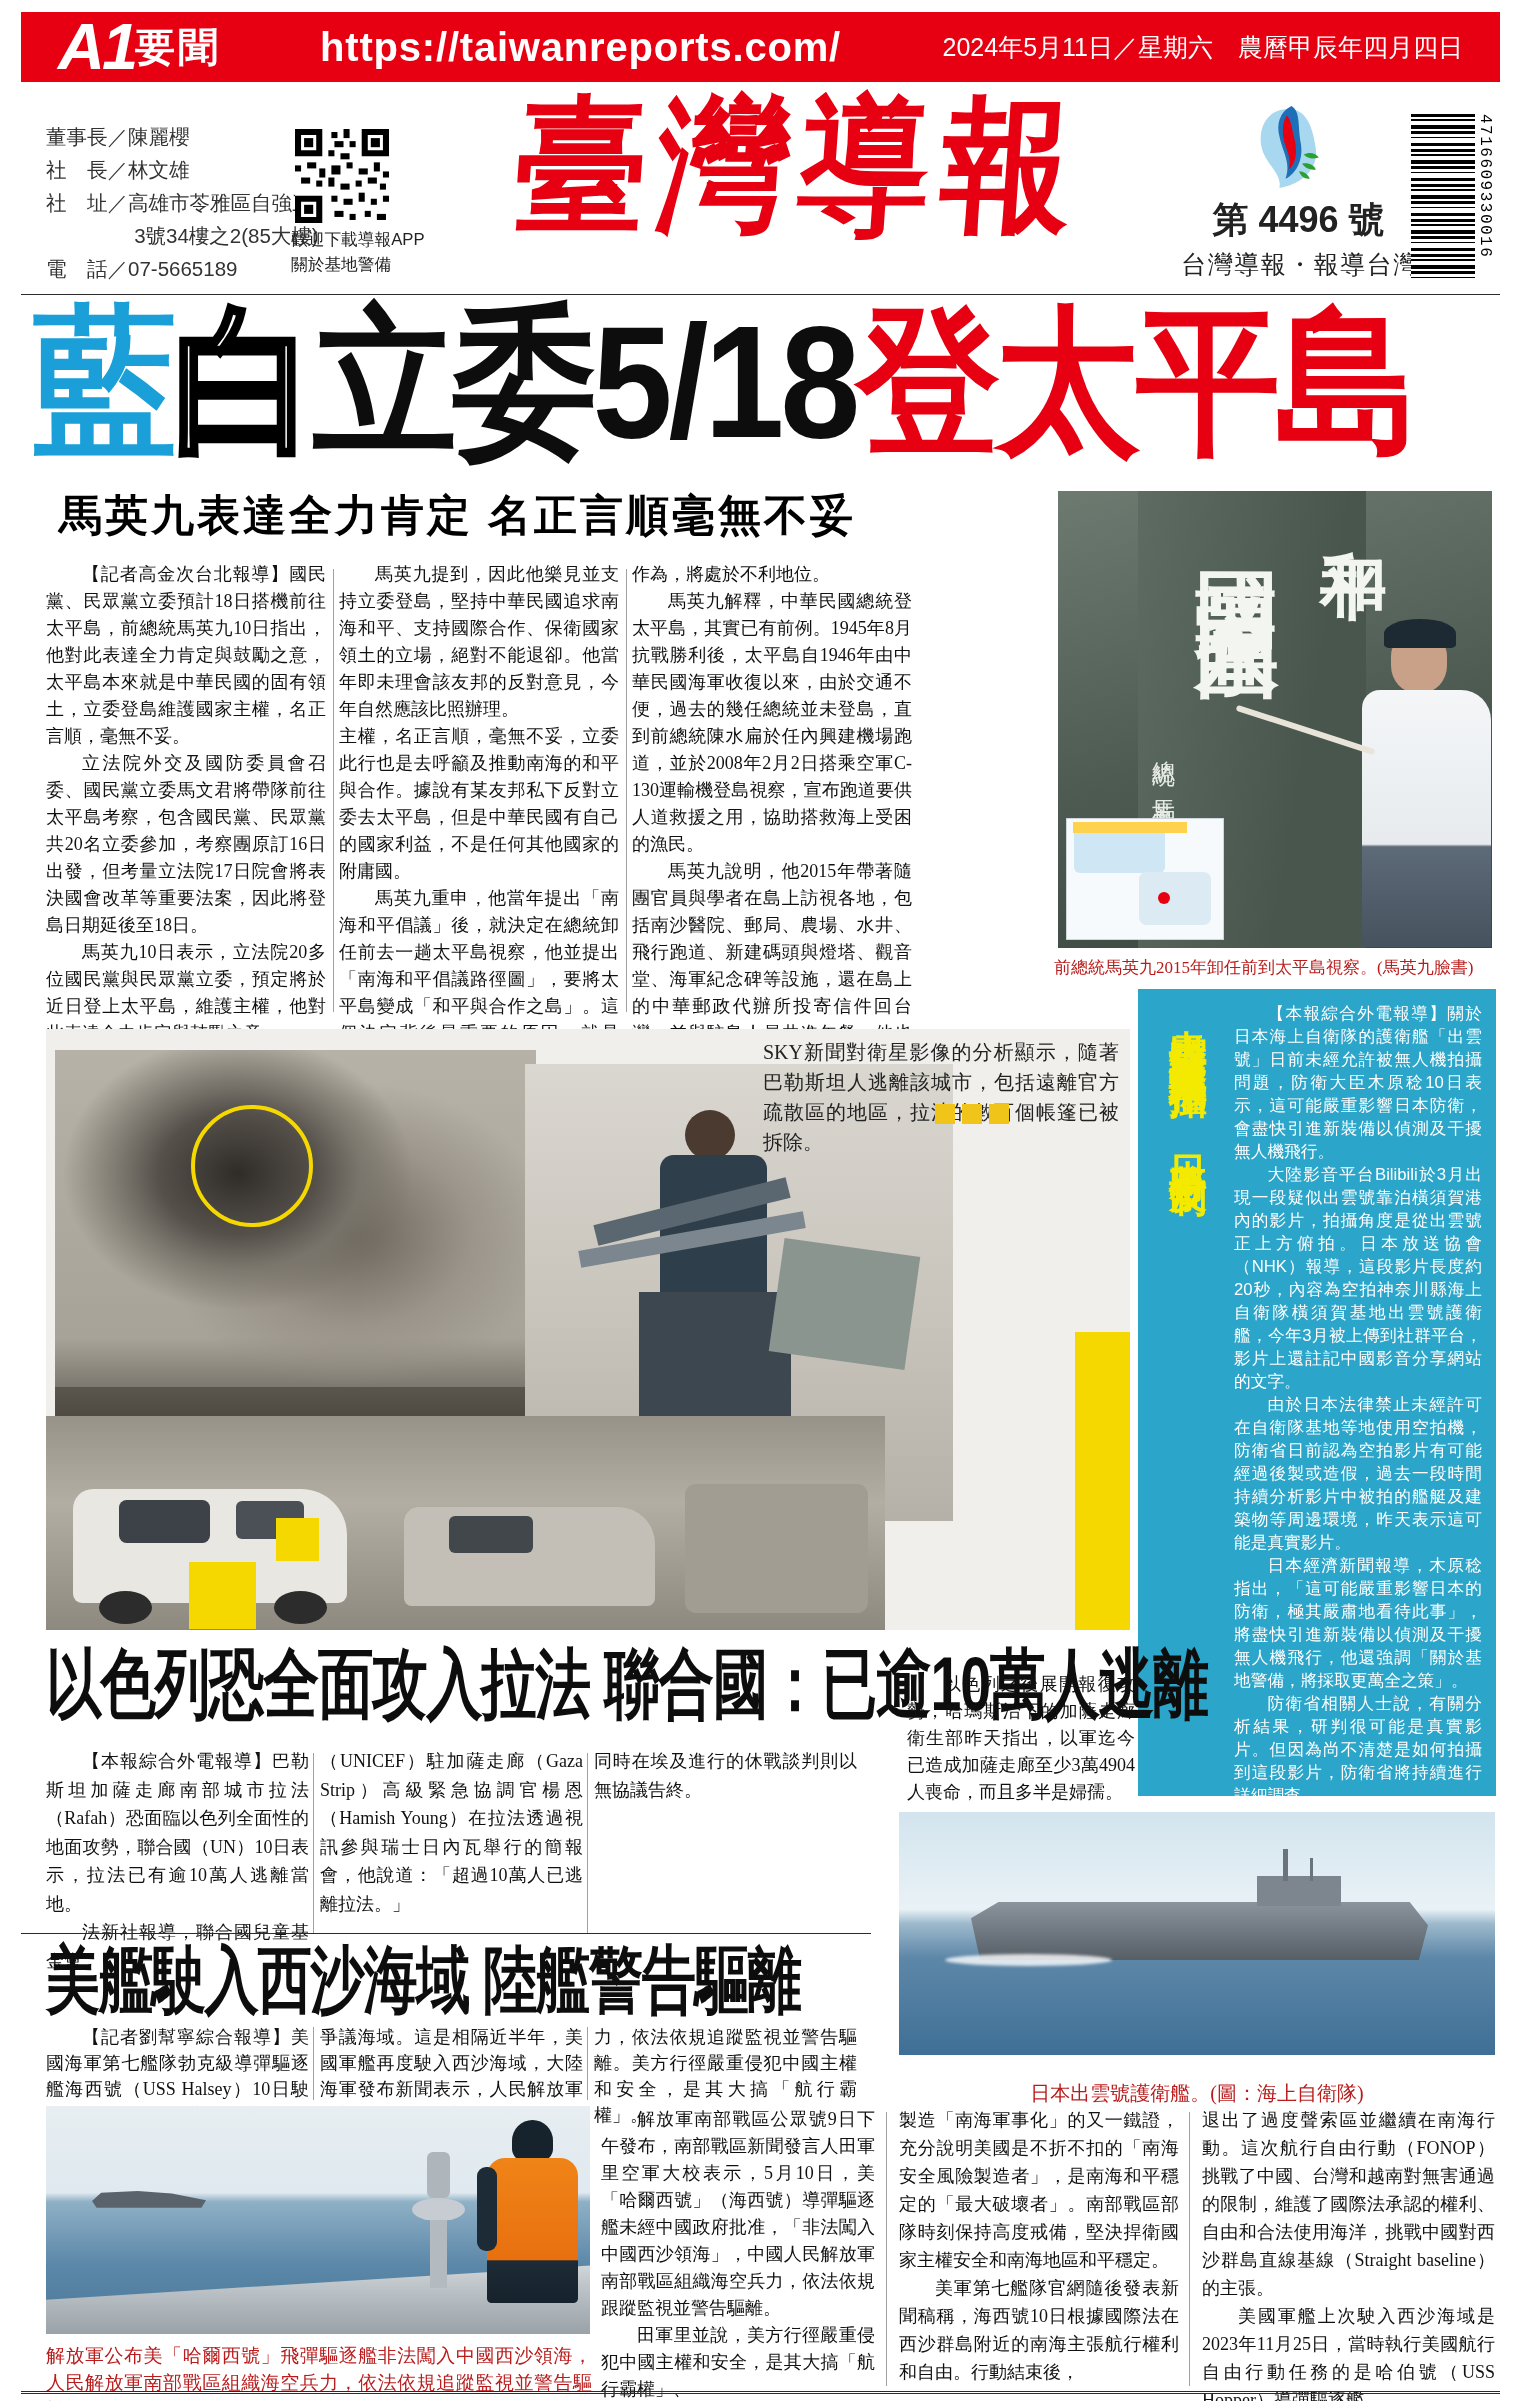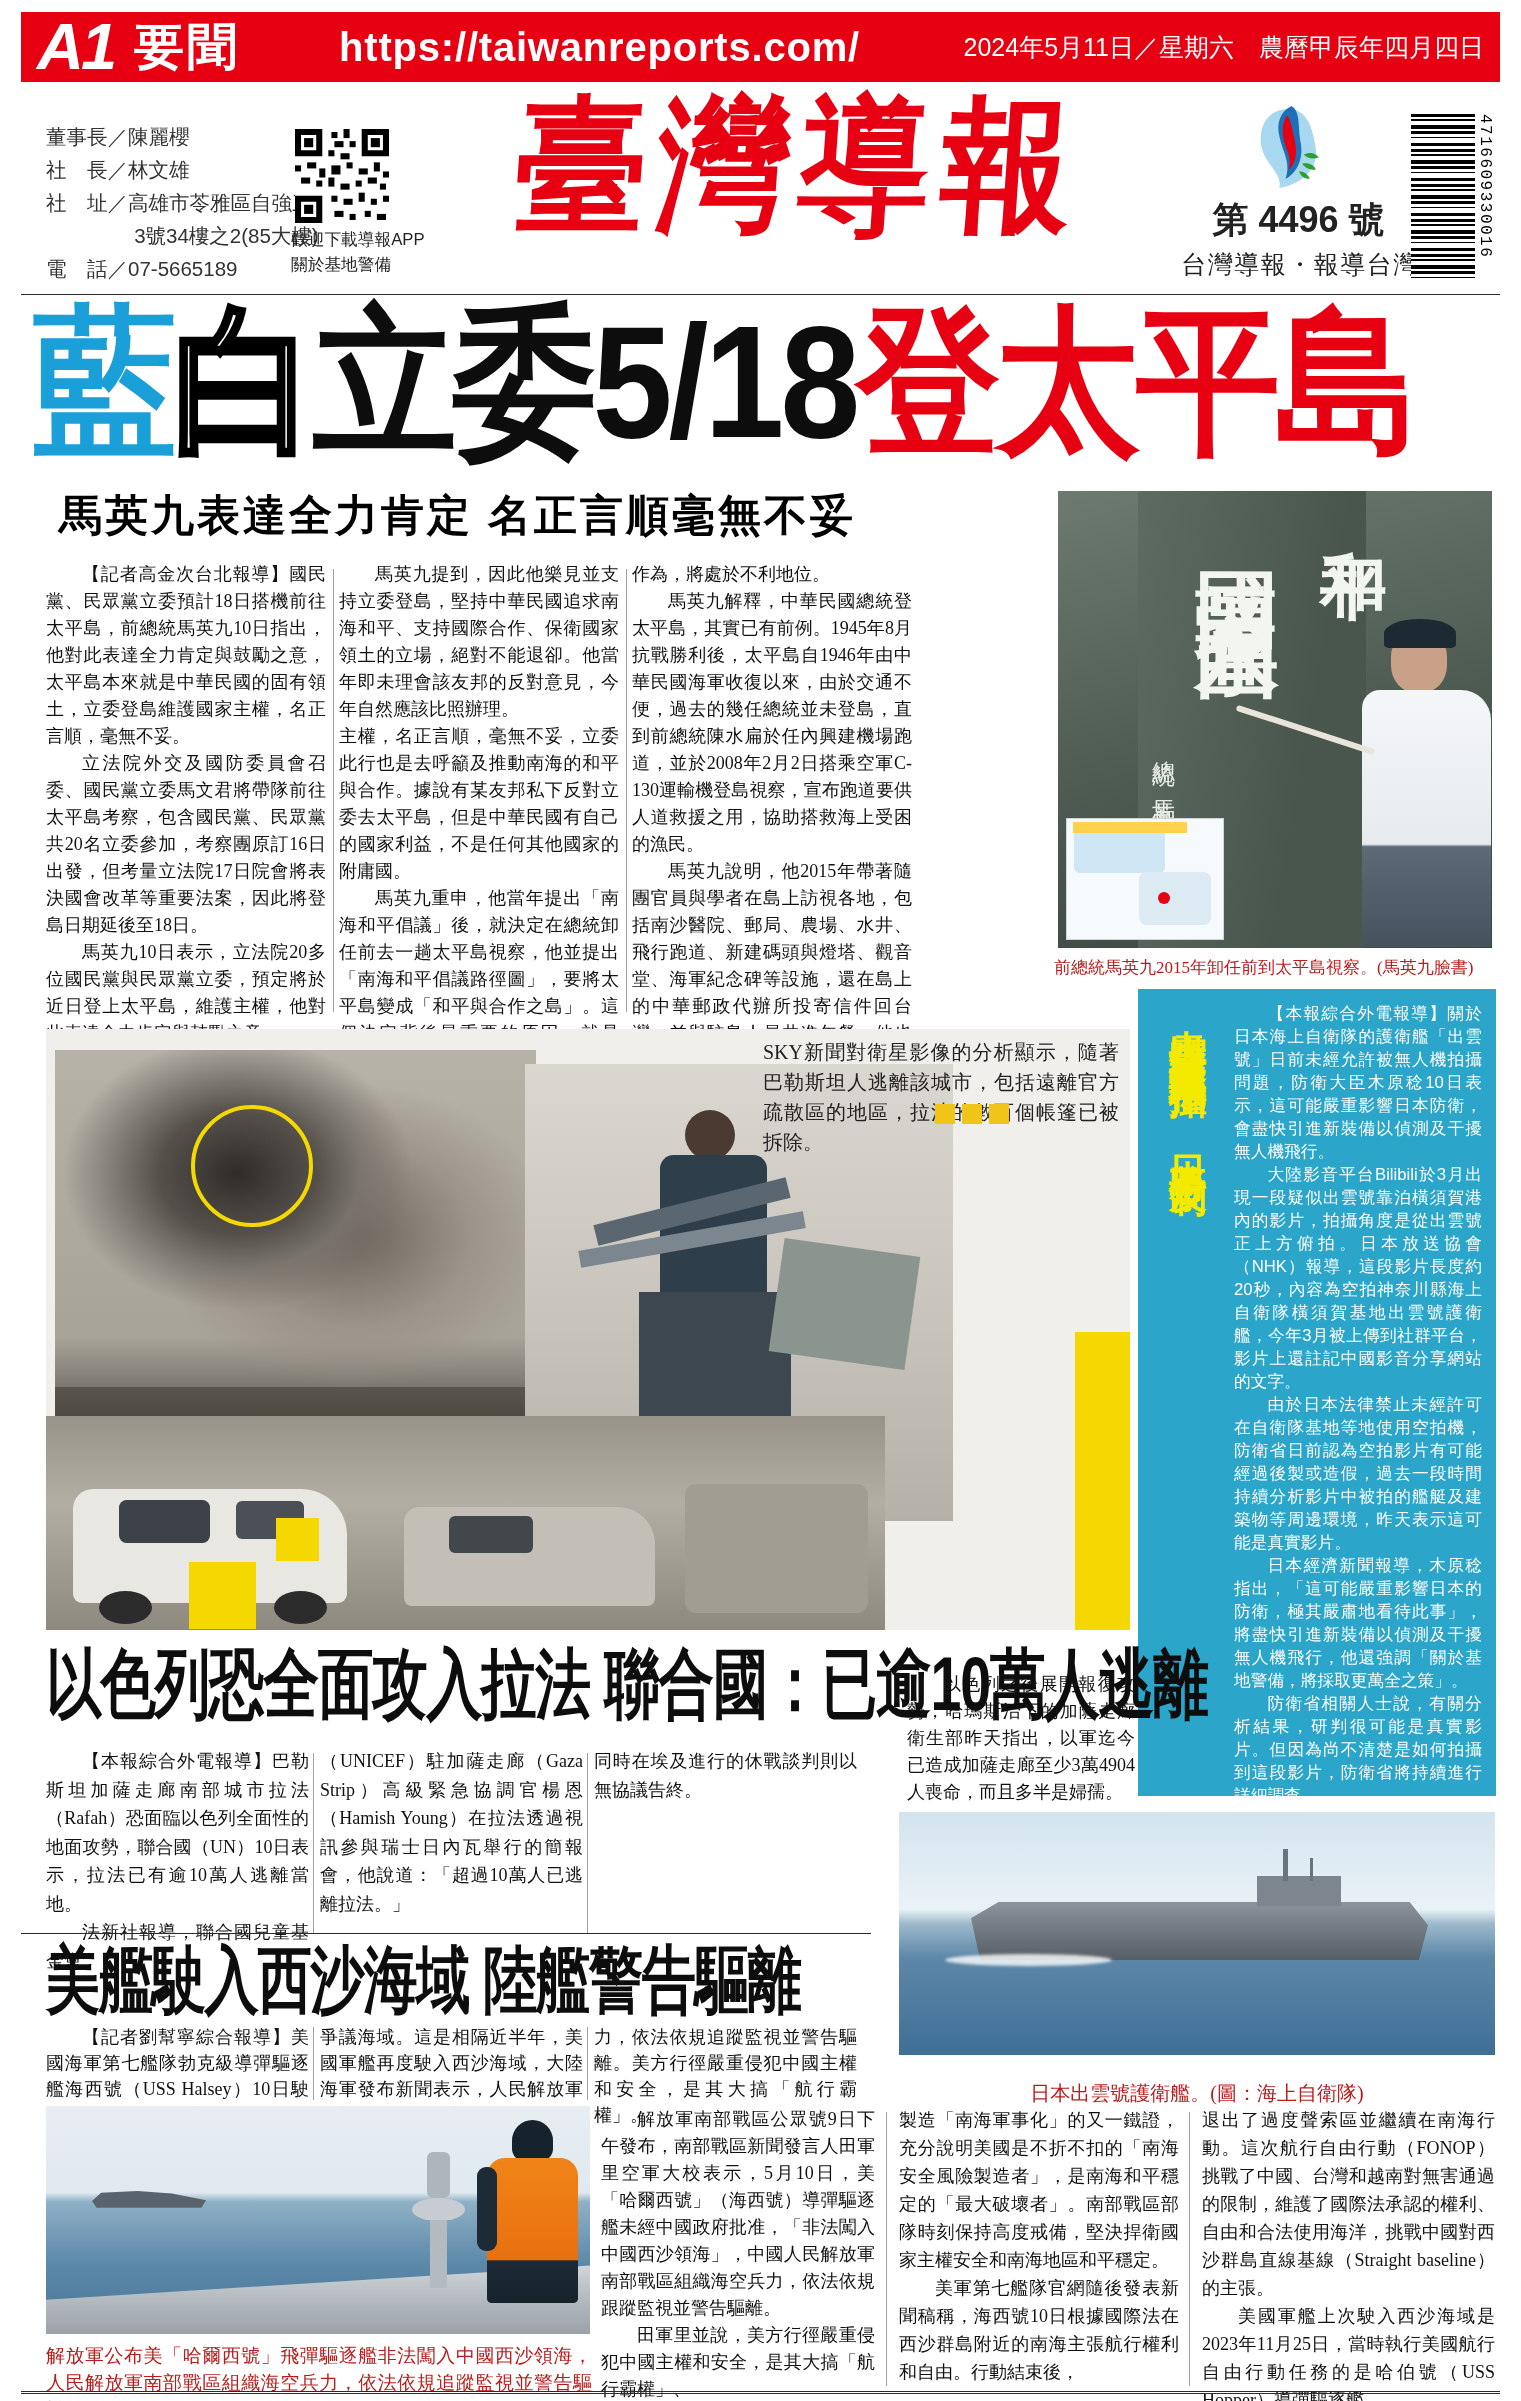--- a/index.html
+++ b/index.html
@@ -7,23 +7,23 @@
        font-family:"Liberation Sans","DejaVu Sans",sans-serif;color:#111;}
   .abs{position:absolute;}
   .serif{font-family:"Liberation Serif","DejaVu Serif",serif;}
   .para{margin:0;text-align:justify;}
   .ind{text-indent:2em;}
   .ind2{text-indent:4.3em;}
   .vrule{position:absolute;width:0;border-left:0.8px solid #a0a0a0;}
   .hrule{position:absolute;height:0;border-top:1.5px solid #2b2b2b;}
   
   .topbar{left:21px;top:12px;width:1479px;height:70px;background:#e60012;display:flex;align-items:center;
-          padding:0 16px;box-sizing:border-box;color:#fff;}
+          padding:0 37px;box-sizing:border-box;color:#fff;}
   .pagelabel{font-size:65px;font-weight:900;font-style:italic;letter-spacing:-3px;line-height:70px;}
-  .sectionlabel{font-size:50px;font-weight:700;margin-left:20px;letter-spacing:3px;}
+  .sectionlabel{font-size:40px;font-weight:700;letter-spacing:3px;}
   .siteurl{font-size:40px;font-weight:700;margin-left:99px;letter-spacing:0.8px;}
   .dateline{margin-left:auto;font-size:25px;font-weight:500;}
   
   .mh-info{left:46px;top:120px;font-size:20.5px;line-height:33px;color:#333;}
   .qr-cap{font-size:16.7px;color:#222;line-height:24px;}
   .papername{left:396px;top:79px;width:807px;height:175px;text-align:center;color:#e60012;
              font-family:"Liberation Serif","DejaVu Serif",serif;font-weight:900;font-size:131px;line-height:175px;
              letter-spacing:10.7px;transform:skewX(-4deg) scaleY(1.12);}
   .issueno{left:1192px;top:196px;width:213px;text-align:center;font-size:36px;font-weight:700;color:#222;}
   .slogan{left:1175px;top:248px;width:251px;text-align:center;font-size:25px;color:#222;letter-spacing:1.5px;}

